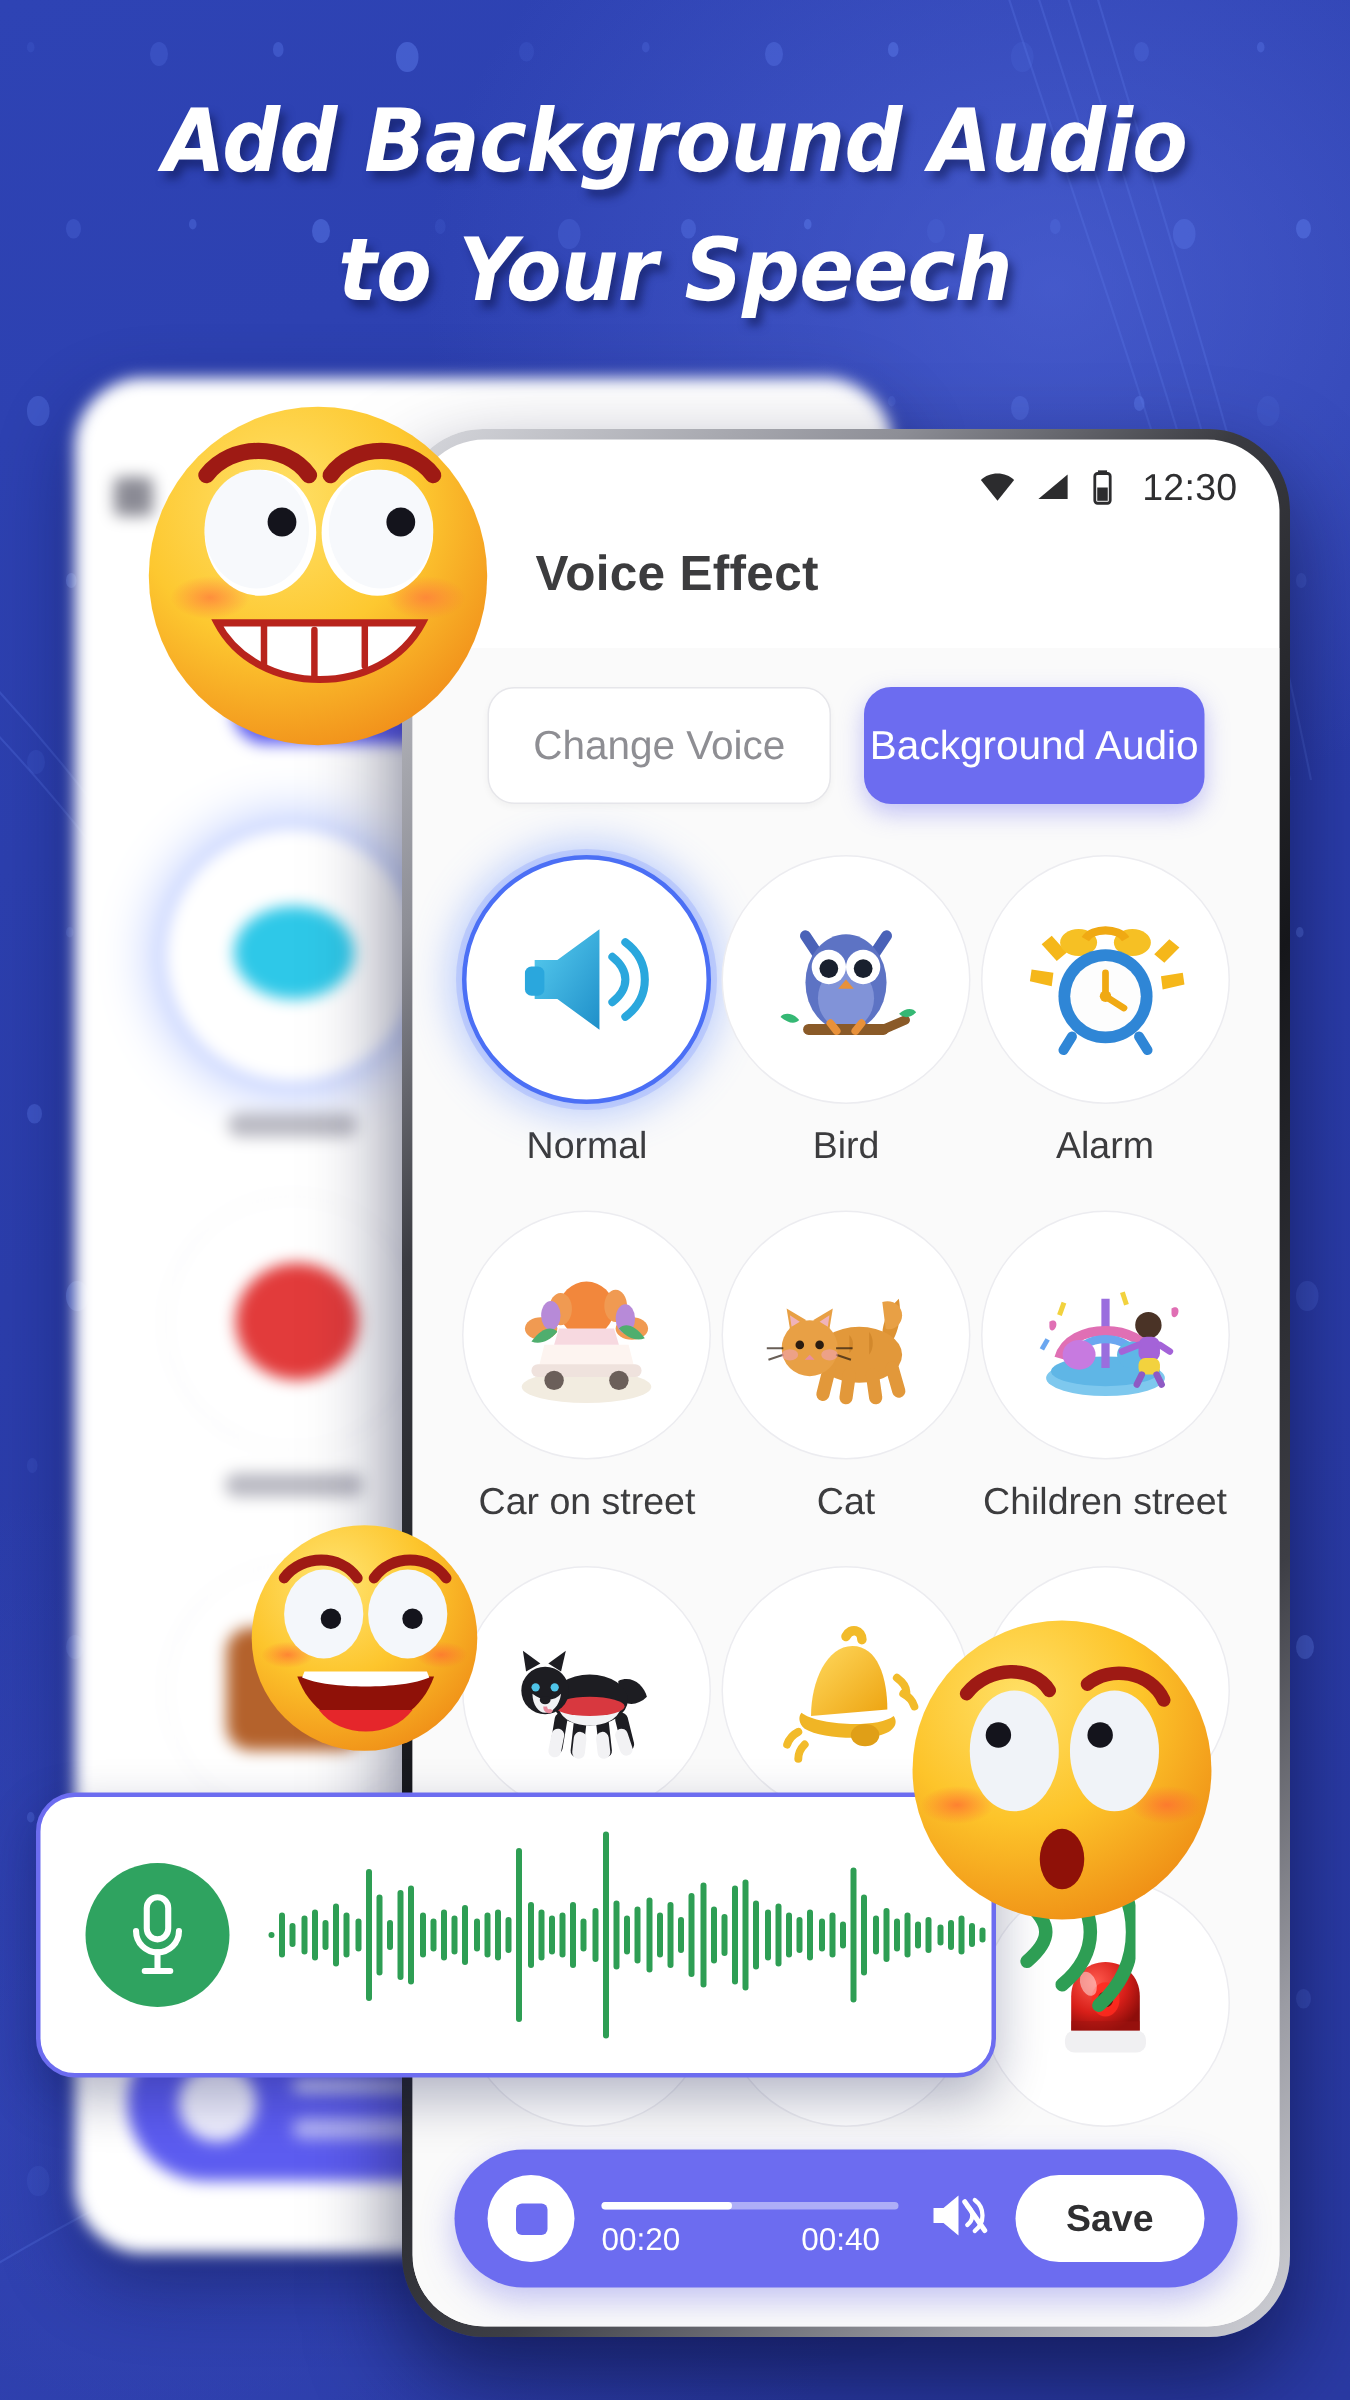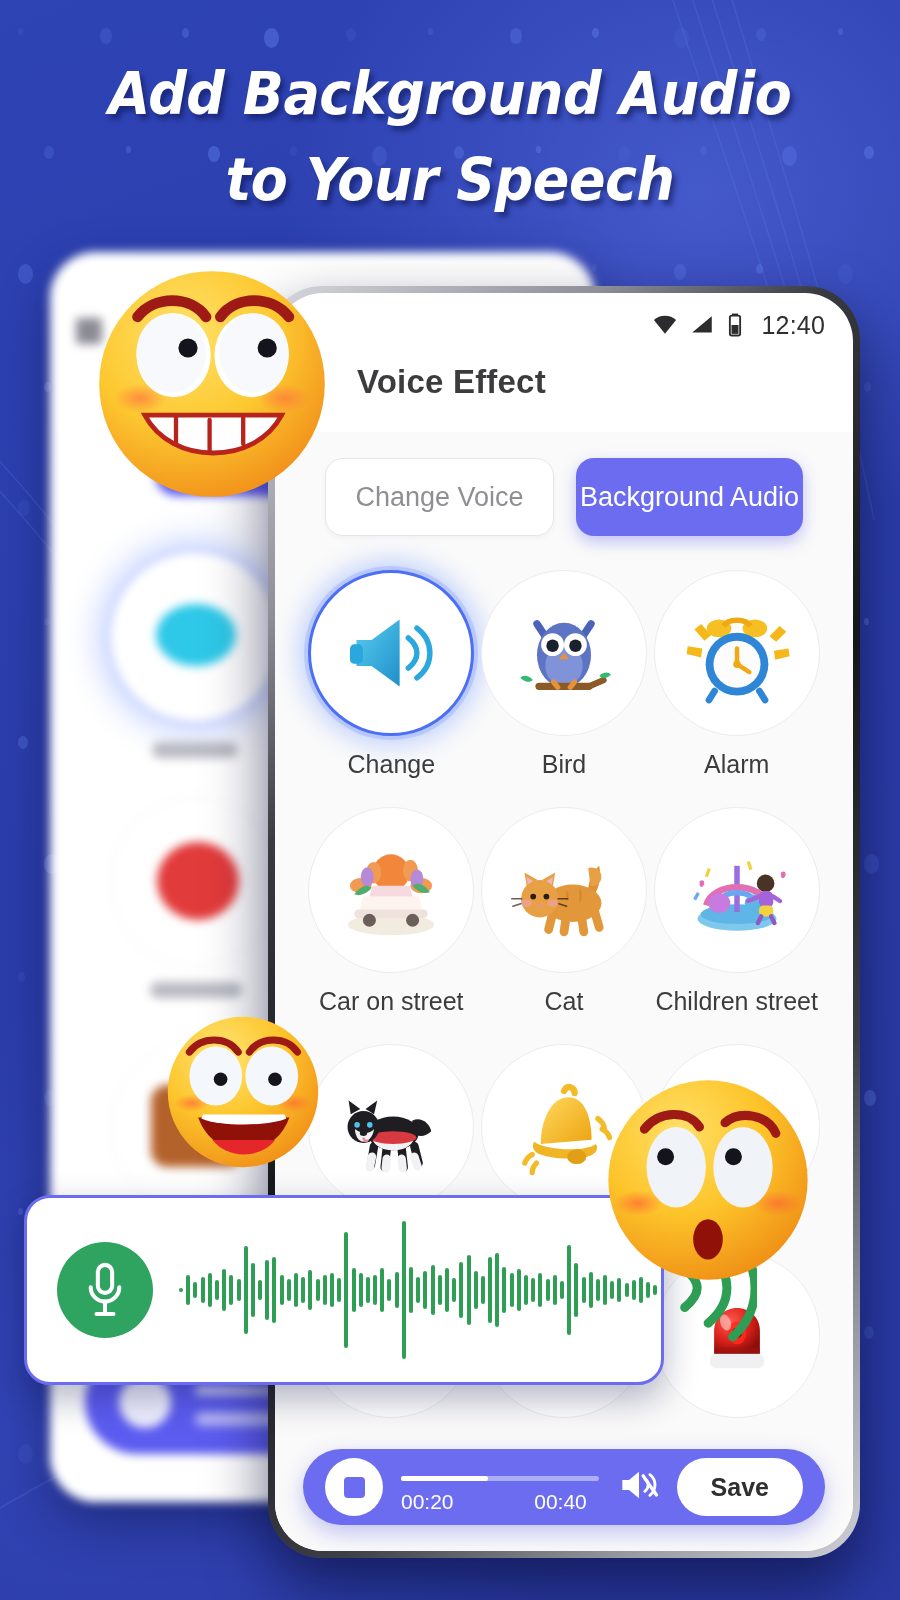--- a/index.html
+++ b/index.html
@@ -177,21 +177,21 @@
     box-shadow: 0 0 0 4px rgba(110,140,255,.25), 0 0 26px 8px rgba(110,150,255,.45);
   }
   .cell-label {
     margin-top: 14px; font-size: 25px; color: #3c3c3e; text-align:center;
     white-space: nowrap;
   }
 
   
   .player {
     position: absolute; left: 28px; right: 28px; bottom: 26px;
-    height: 76px; background: #6c6cf0; border-radius: 52px;
+    height: 92px; background: #6c6cf0; border-radius: 52px;
     display: flex; align-items: center; padding: 4px 22px;
     box-shadow: 0 8px 22px rgba(90,90,230,.35);
   }
   .stop-btn {
     width: 58px; height: 58px; border-radius: 50%;
     background: #ffffff; flex: none;
     display: flex; align-items: center; justify-content: center;
     cursor: pointer;
   }
   .stop-btn i { width: 21px; height: 21px; background: #6c6cf0; border-radius: 4px; display:block; }
@@ -453,21 +453,21 @@
         <path fill="#2c2c2e" d="M12 19.5l9.5-11.8C19 5.3 15.7 4 12 4S5 5.3 2.5 7.7L12 19.5z"></path>
       </svg>
       <svg class="ic" width="26" height="26" viewBox="0 0 24 24">
         <path fill="#2c2c2e" d="M3 19h18V4L3 19z"></path>
       </svg>
       <svg class="ic" width="20" height="28" viewBox="0 0 12 24">
         <rect x="3.4" y="2.2" width="5.2" height="1.8" fill="#2c2c2e"></rect>
         <rect x="1.6" y="4" width="8.8" height="17" rx="1.6" fill="none" stroke="#2c2c2e" stroke-width="1.6"></rect>
         <rect x="3" y="12" width="6" height="7.6" fill="#2c2c2e"></rect>
       </svg>
-      <span class="sb-time">12:40</span>
+      <span class="sb-time">12:30</span>
     </div>
 
     <div class="app-title">Voice Effect</div>
 
     <div class="content">
 
       <div class="tabs">
         <div class="tab inactive">Change Voice</div>
         <div class="tab active">Background Audio</div>
       </div>
@@ -483,21 +483,21 @@
                   </linearGradient>
                 </defs>
                 <path d="M18 38h14l26-19v62L32 62H18z" fill="url(#spk)"></path>
                 <rect x="12" y="42" width="12" height="18" rx="4" fill="#2aa7dd"></rect>
                 <g fill="none" stroke="#2aa7dd" stroke-width="5" stroke-linecap="round">
                   <path d="M66 36c5 4 8 9 8 14s-3 10-8 14"></path>
                   <path d="M74 27c8 6 12 14 12 23s-4 17-12 23"></path>
                 </g>
               </svg>
             </div>
-            <div class="cell-label">Change</div>
+            <div class="cell-label">Normal</div>
           </div>
           <div class="cell">
             <div class="bubble">
               <svg viewBox="0 0 100 100" width="104" height="104">
                 <path d="M24 22l8 12M76 22l-8 12" stroke="#4a62b8" stroke-width="7" stroke-linecap="round"></path>
                 <ellipse cx="50" cy="52" rx="26" ry="31" fill="#5d73c4"></ellipse>
                 <ellipse cx="50" cy="62" rx="18" ry="20" fill="#8193d8"></ellipse>
                 <circle cx="39" cy="42" r="11" fill="#fff"></circle>
                 <circle cx="61" cy="42" r="11" fill="#fff"></circle>
                 <circle cx="39" cy="43" r="6" fill="#19202e"></circle>

